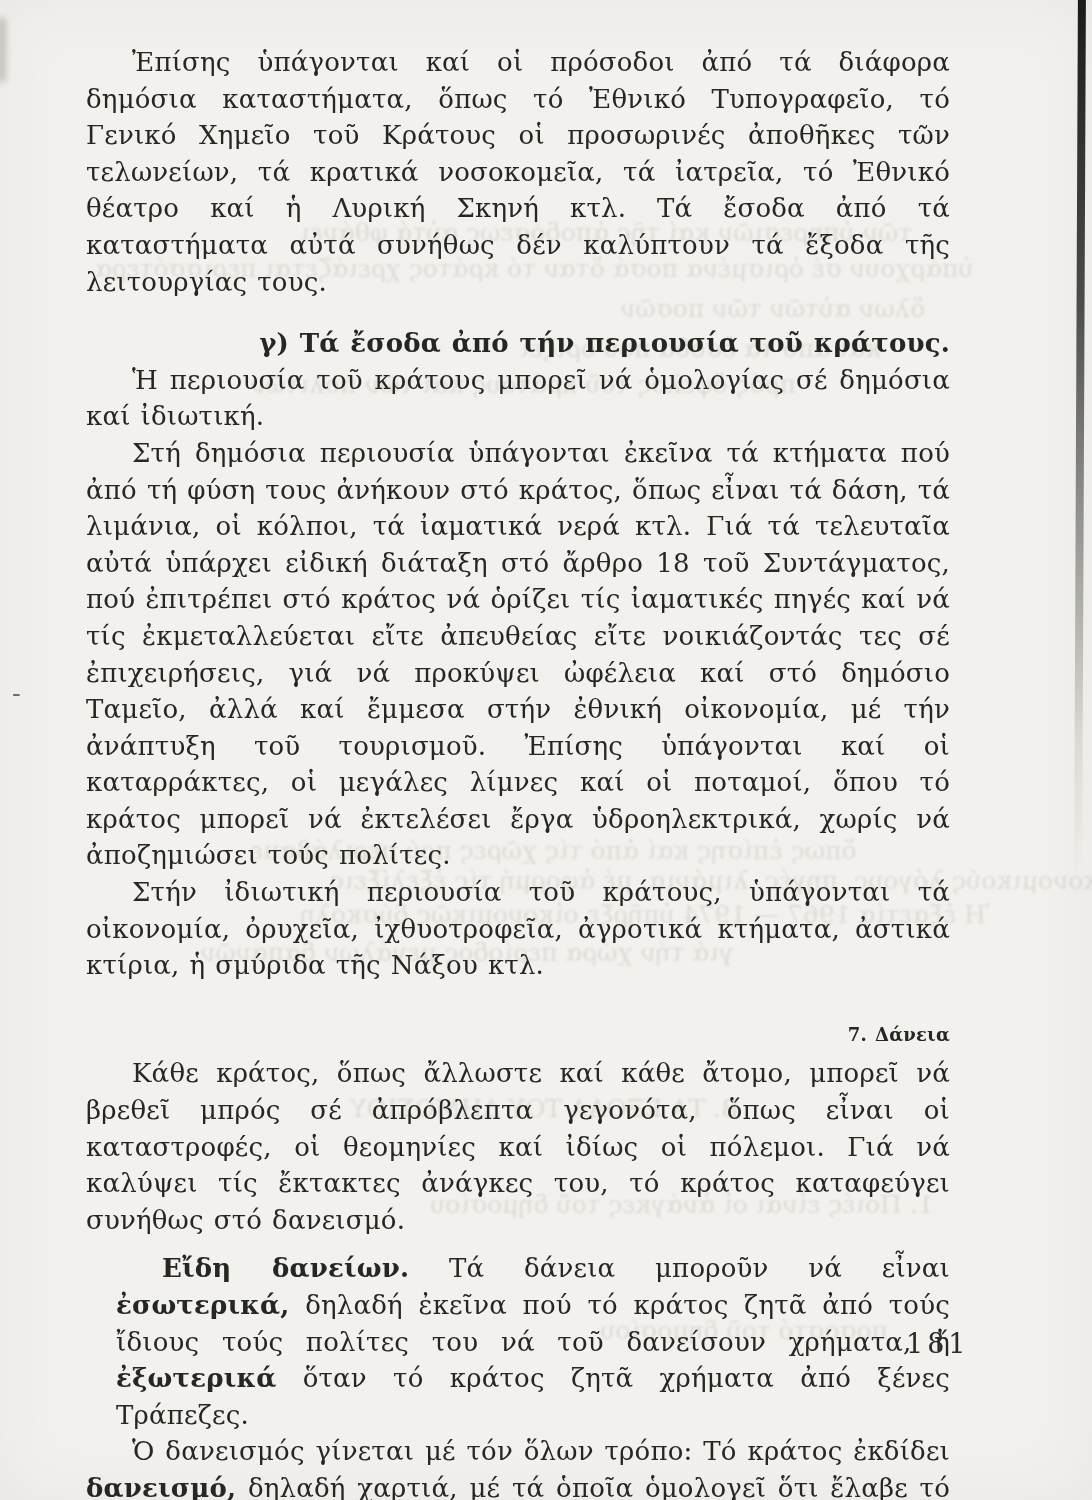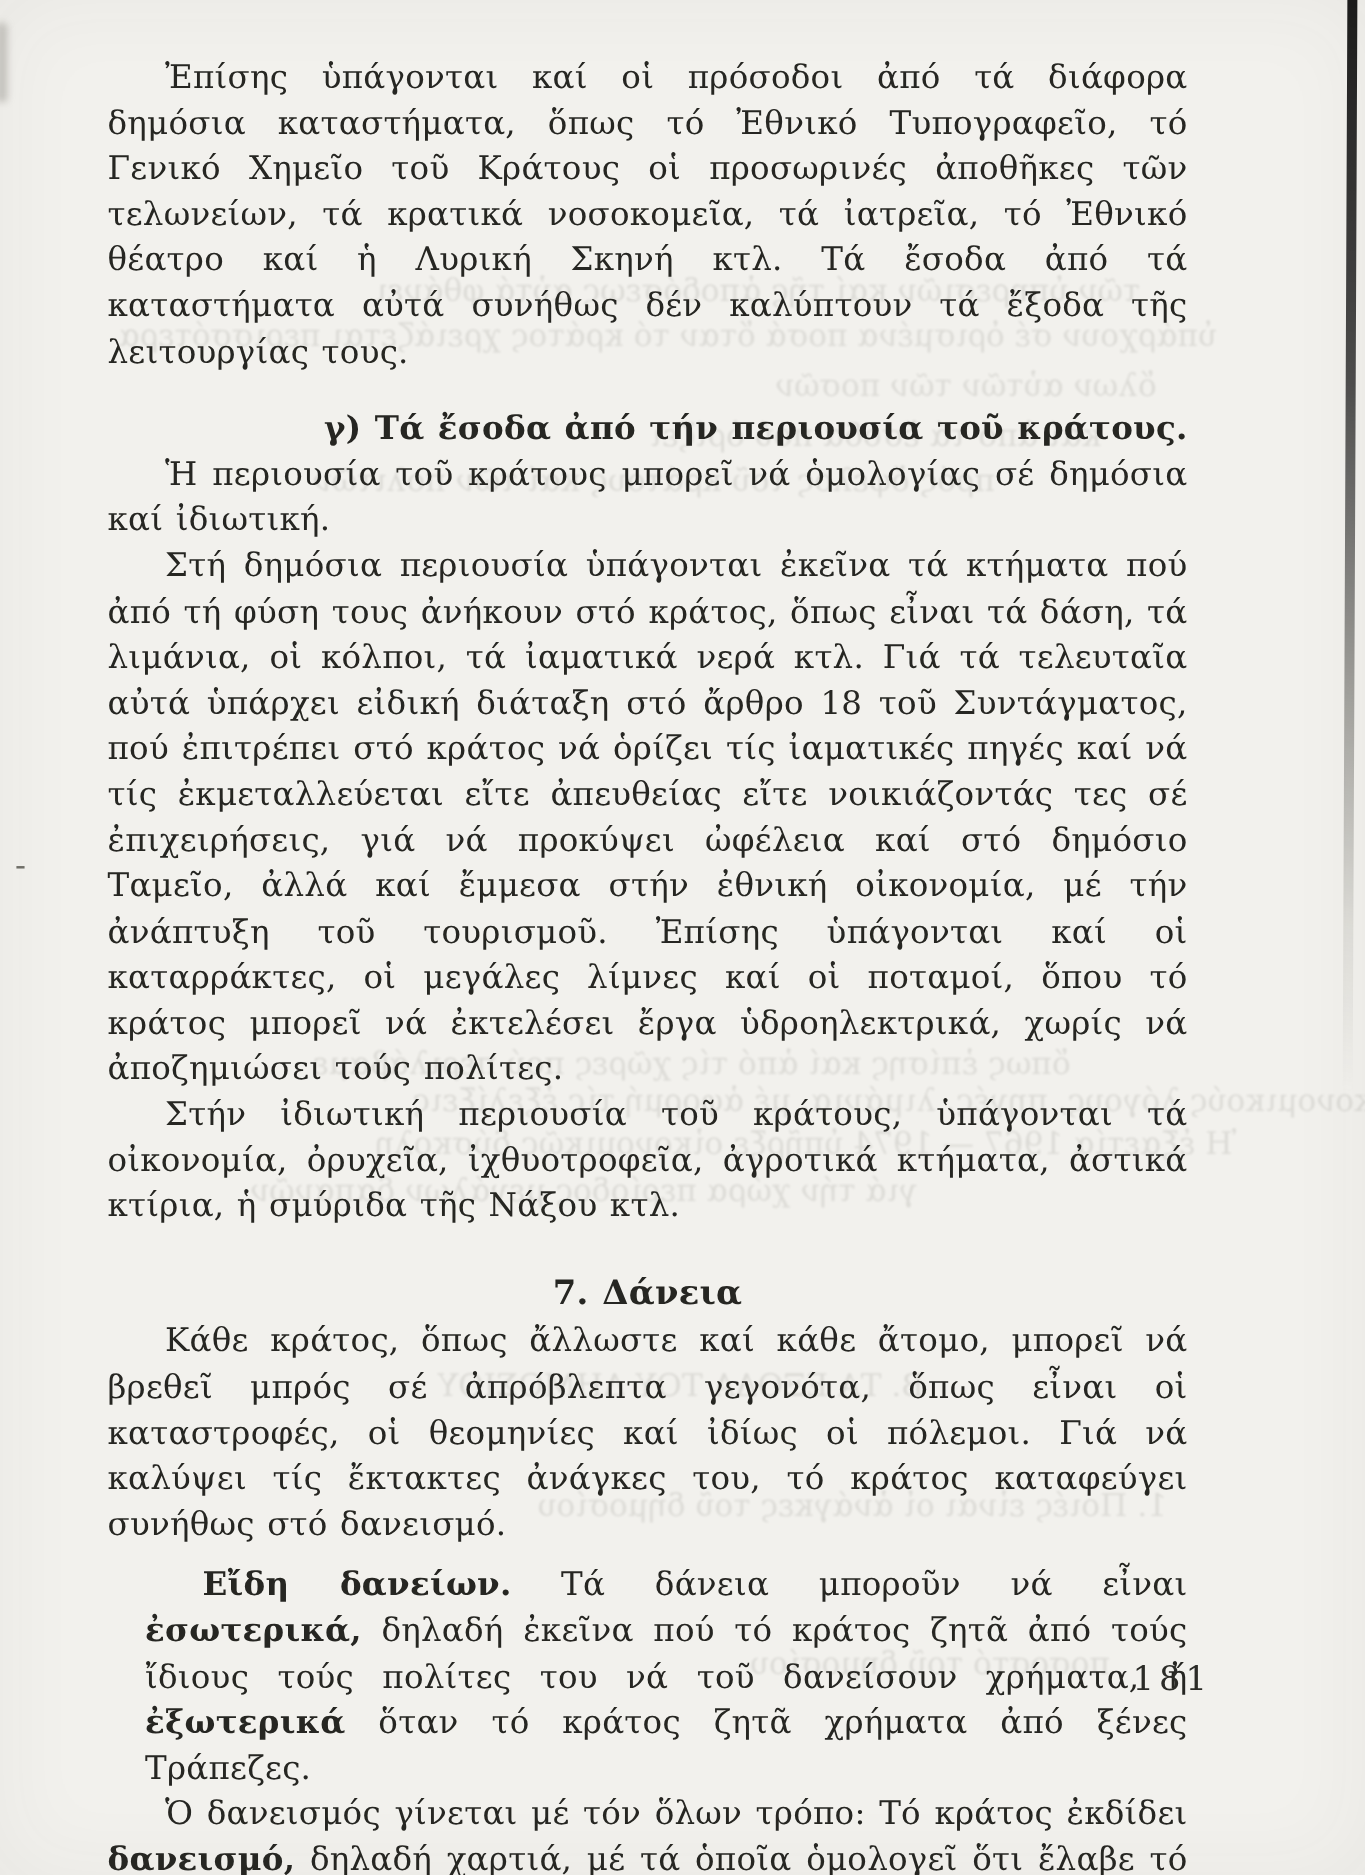--- a/index.html
+++ b/index.html
@@ -80,25 +80,25 @@
   .subheading {
     margin: 25px 0 0 0;
     font-size: 26px;
     font-weight: bold;
     line-height: 36.6px;
     text-indent: 0;
     text-align: right;
   }
   .section-heading {
     margin: 33px 0 2px 0;
-    font-size: 27px;
+    font-size: 18px;
     font-weight: bold;
     line-height: 36.6px;
     text-indent: 0;
-    text-align: center;
+    text-align: right;
   }
   .gap-before { margin-top: 12px; margin-left: 30px; }
   .bold-run { font-weight: bold; }
   .pagenum {
     position: absolute;
     top: 1328px;
     left: 906px;
     font-size: 27px;
     letter-spacing: 4px;
     color: #2b2b27;

